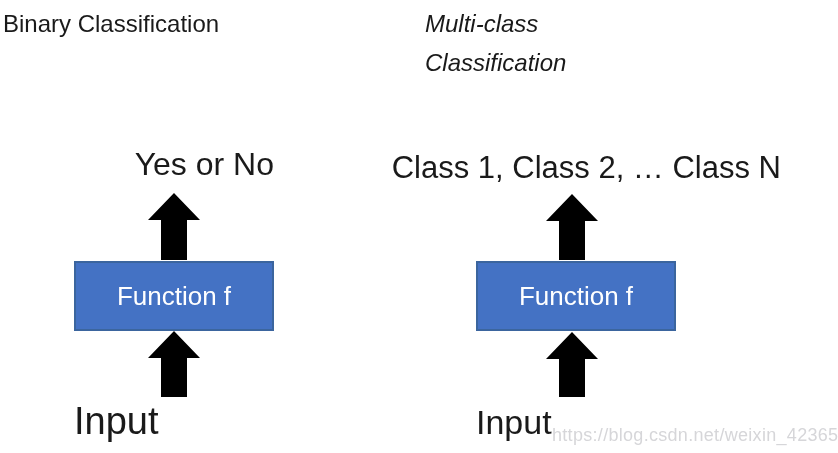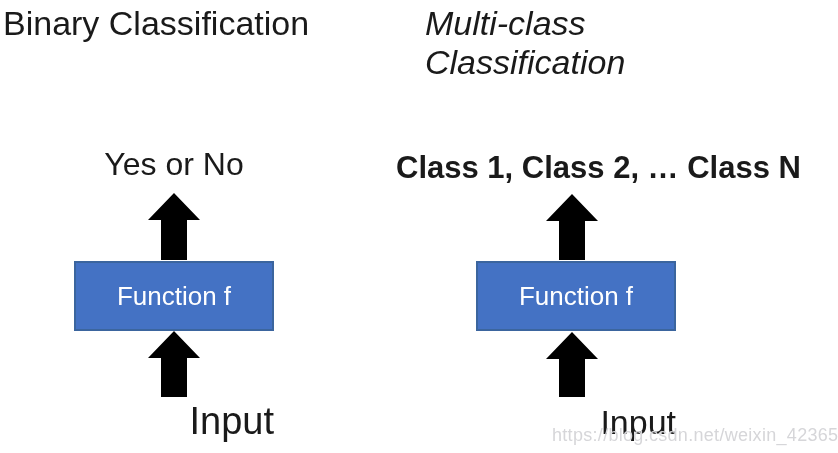--- a/index.html
+++ b/index.html
@@ -11,36 +11,36 @@
   #slide {
     position: relative;
     width: 838px;
     height: 453px;
     background: var(--background, #fff);
     overflow: hidden;
     color: var(--heading-text, #1a1a1a);
   }
   .abs { position: absolute; }
   .heading {
-    font-size: 34px;
+    font-size: 24px;
     line-height: 39px;
     white-space: pre-line;
     color: var(--heading-text, #1a1a1a);
   }
   #heading-left  { left: 3px;   top: 4px; }
   #heading-right { left: 425px; top: 4px; font-style: italic; }
 
   .output-label {
-    text-align: center;
+    text-align: right;
     white-space: nowrap;
     line-height: 1.1;
     color: var(--heading-text, #1a1a1a);
   }
   #binary-output { left: 74px;  top: 147px; width: 200px; font-size: 32px; }
-  #multi-output  { left: 396px; top: 151px; width: 401px; font-size: 31px; font-weight: bold; }
+  #multi-output  { left: 380px; top: 151px; width: 401px; font-size: 31px; }
 
   .arrow { display: block; }
   #binary-arrow-top    { left: 148px; top: 193px; }
   #binary-arrow-bottom { left: 148px; top: 331px; }
   #multi-arrow-top     { left: 546px; top: 194px; }
   #multi-arrow-bottom  { left: 546px; top: 332px; }
 
   .func-box {
     width: 200px;
     height: 70px;
@@ -50,21 +50,21 @@
     display: flex;
     align-items: center;
     justify-content: center;
     font-size: 26px;
     color: var(--box-text, #ffffff);
   }
   #binary-box { left: 74px;  top: 261px; }
   #multi-box  { left: 476px; top: 261px; }
 
   .input-label {
-    text-align: right;
+    text-align: left;
     line-height: 1.1;
     color: var(--heading-text, #1a1a1a);
   }
   #binary-input { left: 74px;  top: 401px; width: 200px; font-size: 38px; }
   #multi-input  { left: 476px; top: 404px; width: 200px; font-size: 34px; }
 
   #watermark {
     left: 552px;
     top: 425px;
     font-size: 18px;

